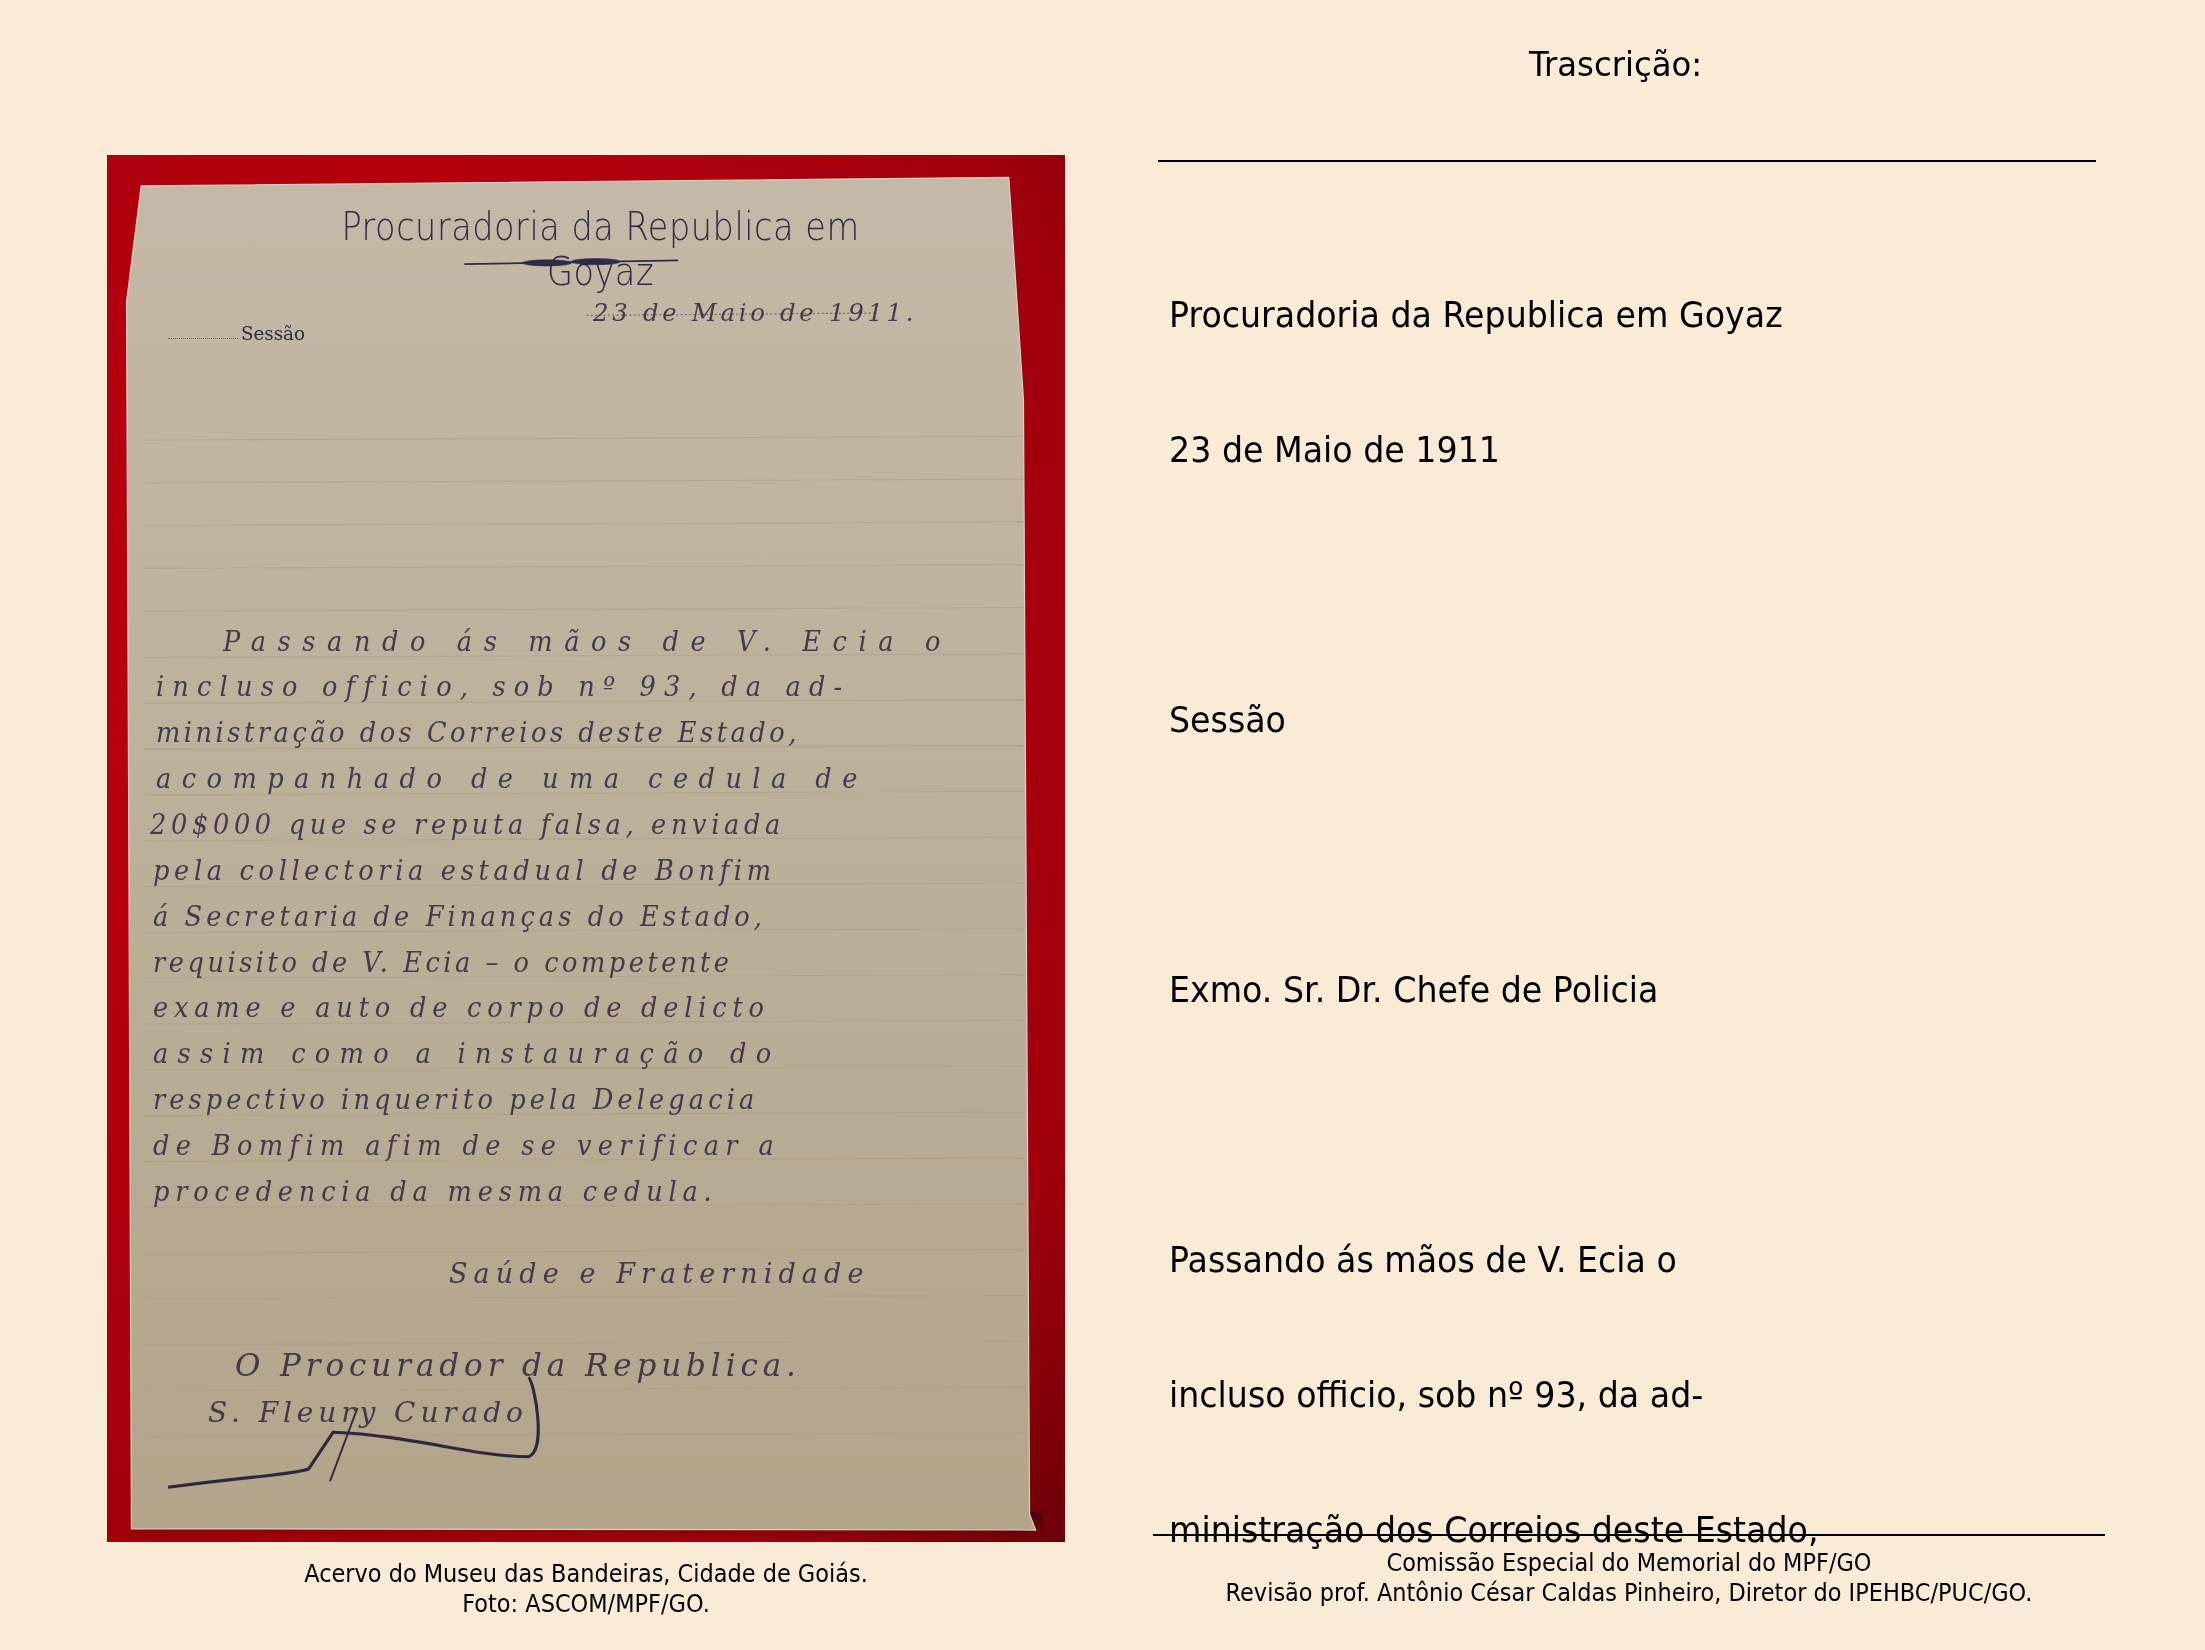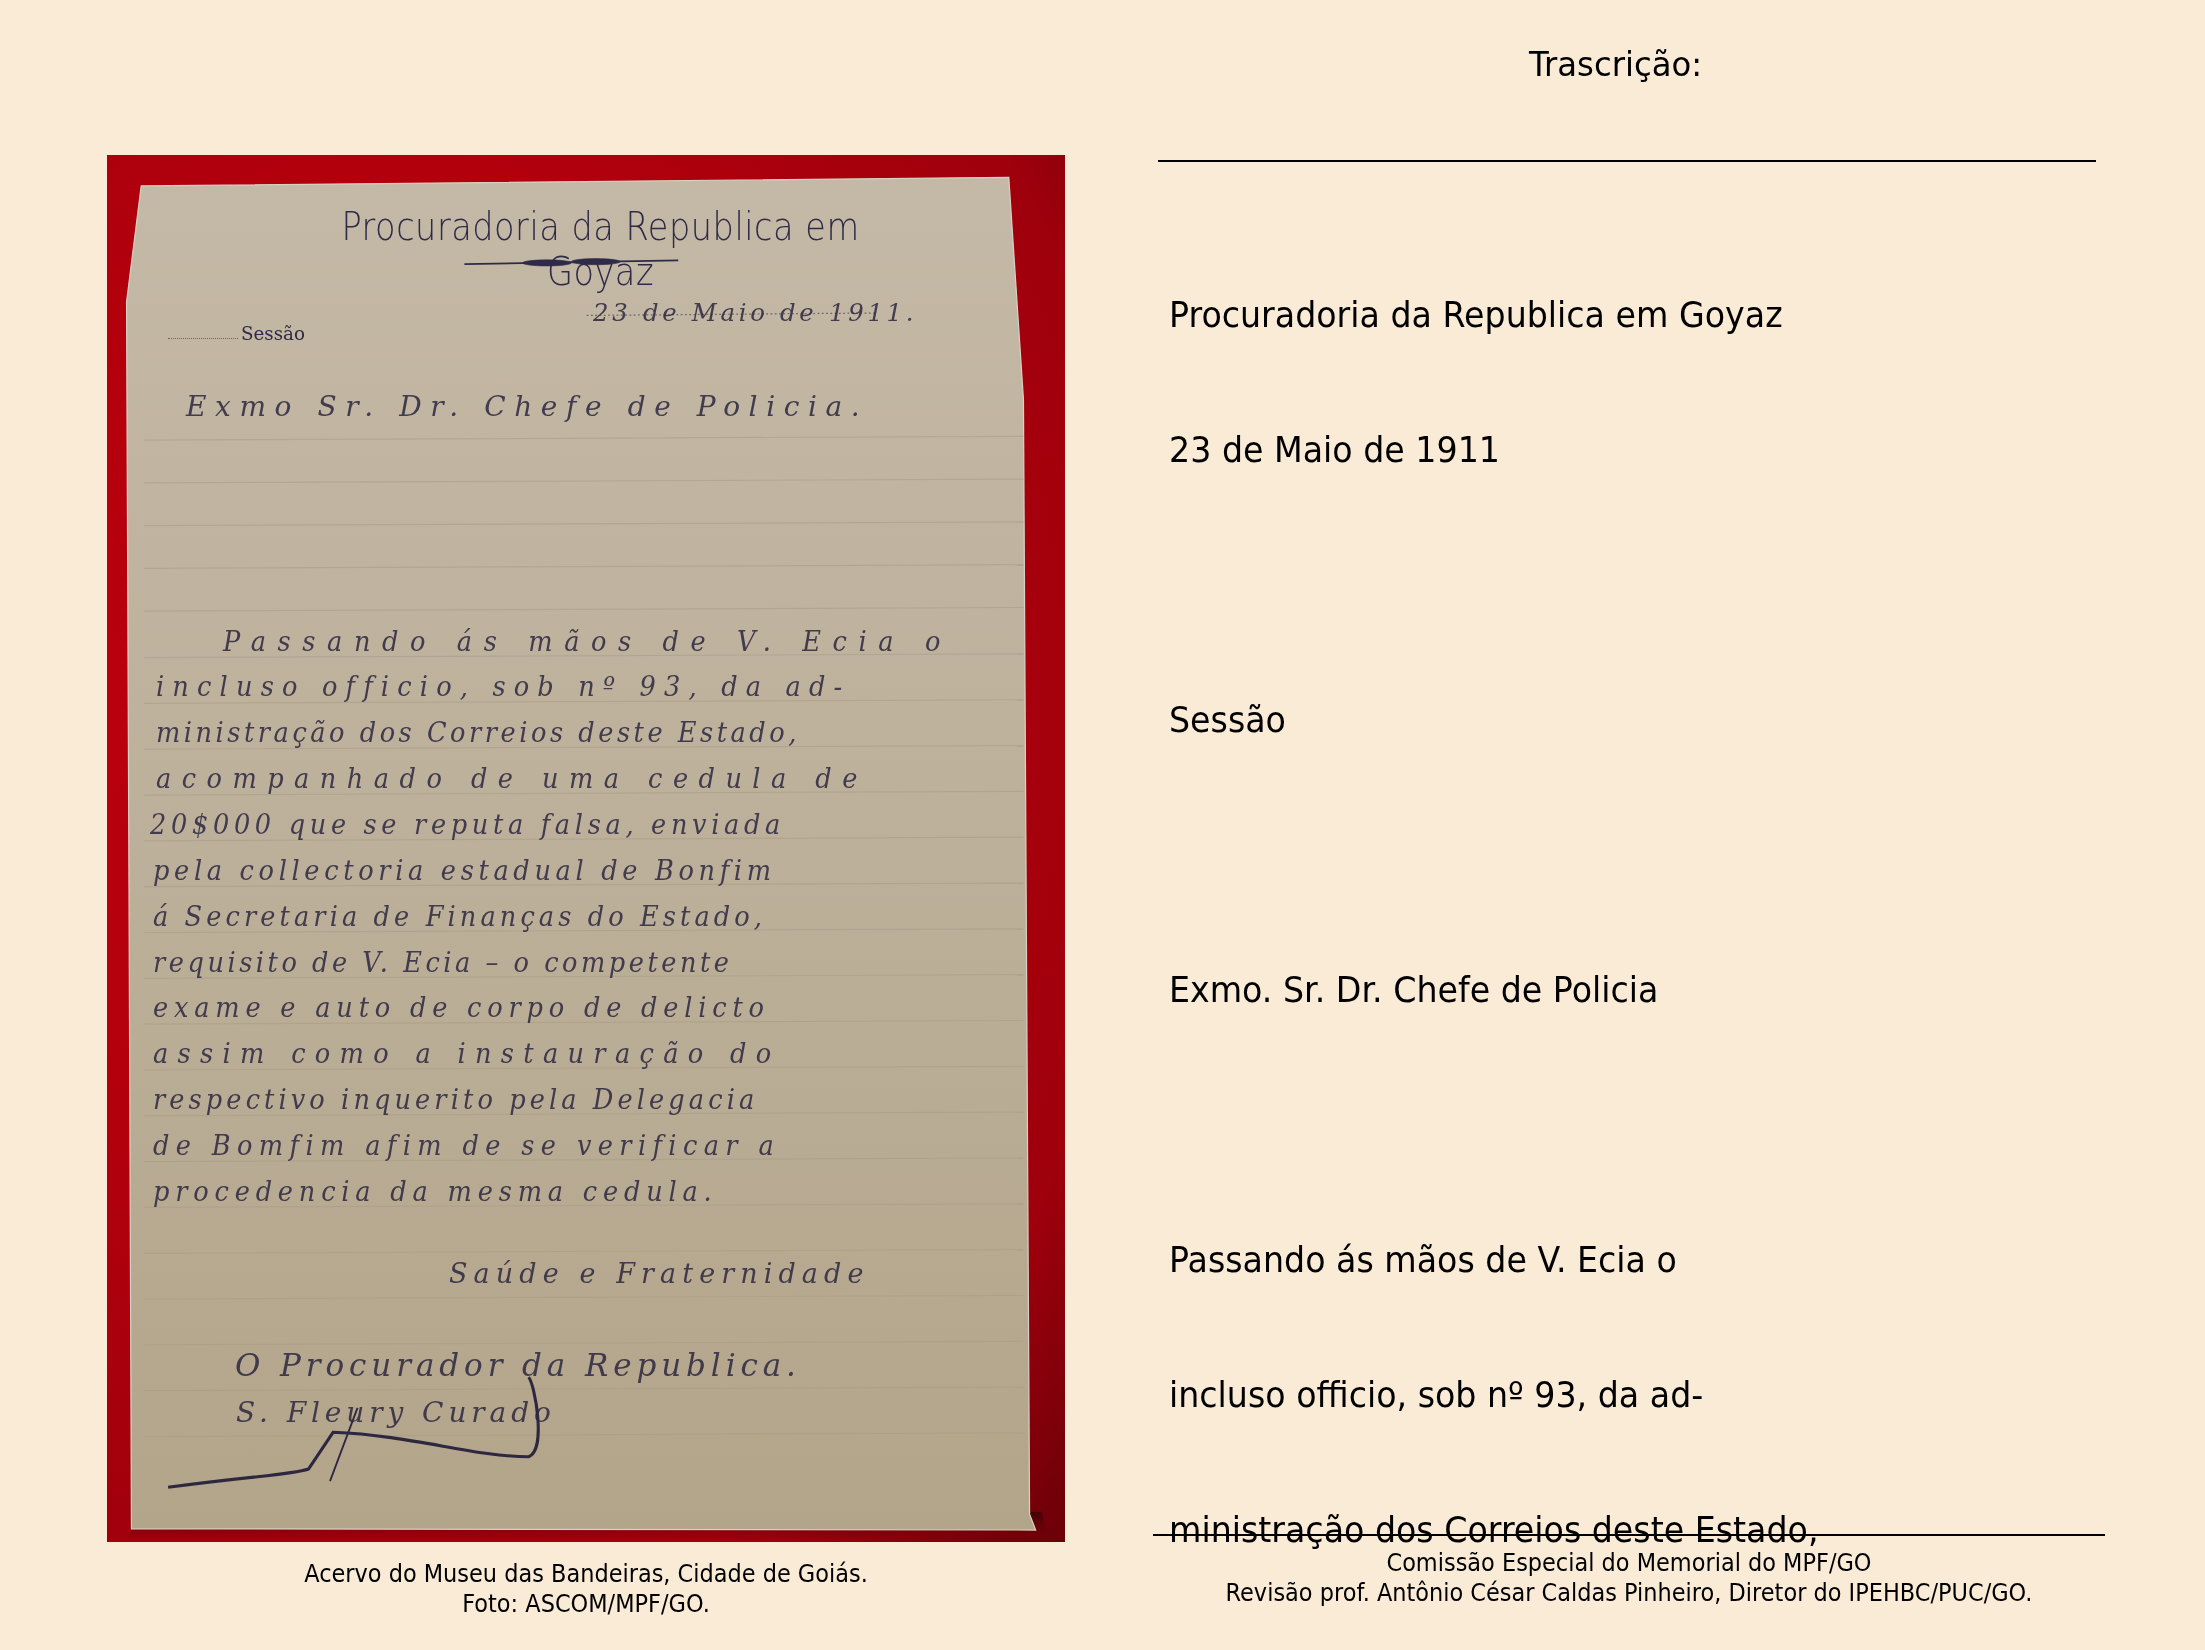--- a/index.html
+++ b/index.html
@@ -118,38 +118,37 @@
 
     <path d="M 100 2180 C 250 2160 300 2160 330 2150 L 370 2090 C 500 2095 600 2130 690 2130 C 720 2120 700 2010 690 2000" fill="none" stroke="#2d2740" stroke-width="5"></path>
     <line x1="410" y1="2050" x2="365" y2="2170" stroke="#2d2740" stroke-width="3"></line>
   </svg>
 
   <div class="letterhead">Procuradoria da Republica em Goyaz</div>
   <div class="sessao-dots"></div>
   <div class="sessao-printed">Sessão</div>
 
   <div class="hand" style="left:486px; top:143px; font-size:24.4px;">23 de Maio      de 1911.</div>
-  <div class="hand" style="left:79px; top:235px; font-size:28px; letter-spacing:8.6px;">Exmo Sr. Dr. Chefe de Policia.</div>
 
   <div class="hand" style="left:116px; top:471px; letter-spacing:12.2px; transform:scaleX(0.95);">Passando ás mãos de V. Ecia o</div>
   <div class="hand" style="left:49px; top:516px; letter-spacing:8.6px; transform:scaleX(0.95);">incluso officio, sob nº 93, da ad-</div>
   <div class="hand" style="left:49px; top:562px; letter-spacing:3.7px; transform:scaleX(0.95);">ministração dos Correios deste Estado,</div>
   <div class="hand" style="left:49px; top:608px; letter-spacing:11px; transform:scaleX(0.95);">acompanhado de uma cedula de</div>
   <div class="hand" style="left:43px; top:654px; letter-spacing:4.9px; transform:scaleX(0.95);">20$000 que se reputa falsa, enviada</div>
   <div class="hand" style="left:46px; top:700px; letter-spacing:4.9px; transform:scaleX(0.95);">pela collectoria estadual de Bonfim</div>
   <div class="hand" style="left:46px; top:746px; letter-spacing:4.3px; transform:scaleX(0.95);">á Secretaria de Finanças do Estado,</div>
   <div class="hand" style="left:46px; top:792px; letter-spacing:3.7px; transform:scaleX(0.95);">requisito de V. Ecia – o competente</div>
   <div class="hand" style="left:46px; top:837px; letter-spacing:6.1px; transform:scaleX(0.95);">exame e auto de corpo de delicto</div>
   <div class="hand" style="left:46px; top:883px; letter-spacing:9.8px; transform:scaleX(0.95);">assim como a instauração do</div>
   <div class="hand" style="left:46px; top:929px; letter-spacing:4.3px; transform:scaleX(0.95);">respectivo inquerito pela Delegacia</div>
   <div class="hand" style="left:46px; top:975px; letter-spacing:6.7px; transform:scaleX(0.95);">de Bomfim afim de se verificar a</div>
   <div class="hand" style="left:46px; top:1021px; letter-spacing:6.1px; transform:scaleX(0.95);">procedencia da mesma cedula.</div>
   <div class="hand" style="left:342px; top:1103px; letter-spacing:6.1px;">Saúde e Fraternidade</div>
   <div class="hand" style="left:128px; top:1192px; letter-spacing:4.9px; font-size:31px;">O Procurador da Republica.</div>
-  <div class="hand" style="left:101px; top:1241px; letter-spacing:4.9px; font-size:28px;margin-left:28px;">S. Fleury Curado</div>
+  <div class="hand" style="left:101px; top:1241px; letter-spacing:4.9px; font-size:28px;">S. Fleury Curado</div>
 </div>
 
 <div id="left-caption" class="abs caption">
   <div>Acervo do Museu das Bandeiras, Cidade de Goiás.</div>
   <div>Foto: ASCOM/MPF/GO.</div>
 </div>
 
 <div id="title" class="abs">Trascrição:</div>
 <div id="rule-top" class="abs rule"></div>
 

